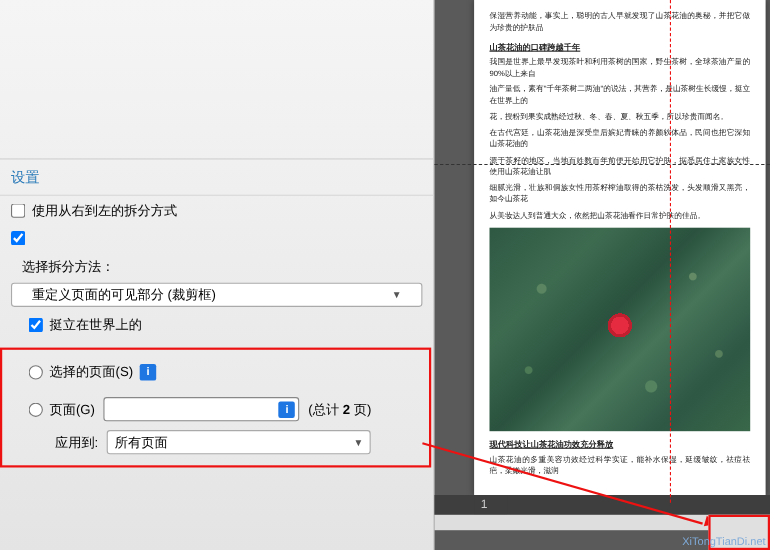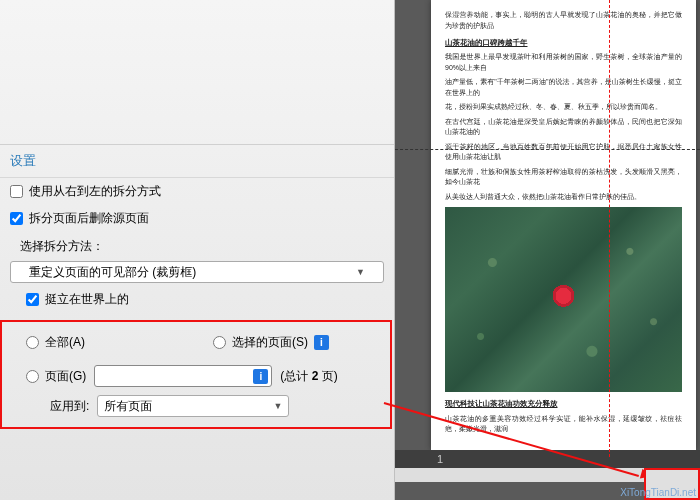--- a/index.html
+++ b/index.html
@@ -29,21 +29,21 @@
 .radio-row.sel input[type=radio] { accent-color: #3b8; }
 
 .radio-grid { display: grid; grid-template-columns: 1fr 1fr; gap: 4px 0; }
 
 .pages-input-row { display: flex; align-items: center; gap: 8px; margin: 8px 0 8px 16px; }
 .pages-input { flex: 1; max-width: 178px; height: 22px; border: 1px solid #888; border-radius: 3px; background: #fff; display: flex; align-items: center; justify-content: flex-end; padding-right: 3px; }
 
 .info-icon { width: 15px; height: 15px; background: #1e76e3; color: #fff; font-size: 10px; display: inline-flex; align-items: center; justify-content: center; border-radius: 2px; font-weight: bold; }
 
 .apply-row { display: flex; align-items: center; gap: 8px; margin: 6px 0 0 40px; }
-.apply-dd { height: 22px; border: 1px solid #aaa; border-radius: 3px; background: #fff; display: flex; align-items: center; justify-content: space-between; padding: 0 6px; width: 192px; }
+.apply-dd { height: 22px; border: 1px solid #aaa; border-radius: 3px; background: #fff; display: flex; align-items: center; justify-content: space-between; padding: 0 6px; width: 240px; }
 
 .chev { font-size: 9px; color: #555; }
 
 .right-panel { position: absolute; left: 395px; top: 0; right: 0; height: 500px; background: #5a5a5a; }
 
 .page-canvas { position: absolute; left: 36px; top: 0; width: 265px; height: 450px; background: #fff; box-shadow: 0 0 6px rgba(0,0,0,.4); font-size: 7px; color: #222; padding: 6px 14px; line-height: 1.5; overflow: hidden; }
 .page-canvas p { margin: 4px 0; text-align: justify; }
 .heading { font-weight: bold; text-decoration: underline; margin: 6px 0 3px; font-size: 7.5px; }
 
 .doc-image { margin: 5px 0; width: 100%; height: 185px; background:
@@ -77,41 +77,36 @@
 <div class="left-panel">
   <div class="blank-top"></div>
   <div class="settings-header">设置</div>
 
   <label class="opt-row">
     <input type="checkbox" style="">
     <span>使用从右到左的拆分方式</span>
   </label>
   <label class="opt-row">
     <input type="checkbox" checked="" style="">
-    <span>拆分页面后删除源页面</span>
   </label>
 
   <div class="method-label">选择拆分方法：</div>
   <div class="dropdown">
     <span>重定义页面的可见部分 (裁剪框)</span>
     <span class="chev">▼</span>
   </div>
 
   <label class="indent-opt">
     <input type="checkbox" checked="" style="">
     <span>挺立在世界上的</span>
   </label>
 
   <div class="annot-box">
 
     <div class="radio-grid">
-      <label class="radio-row">
-        <input type="radio" name="pr" style="">
-        <span>全部(A)</span>
-      </label>
       <label class="radio-row">
         <input type="radio" name="pr" style="">
         <span>选择的页面(S)</span>
         <span class="info-icon">i</span>
       </label>
     </div>
 
 
     <div class="pages-input-row">
       <label class="radio-row" style="margin:0">

